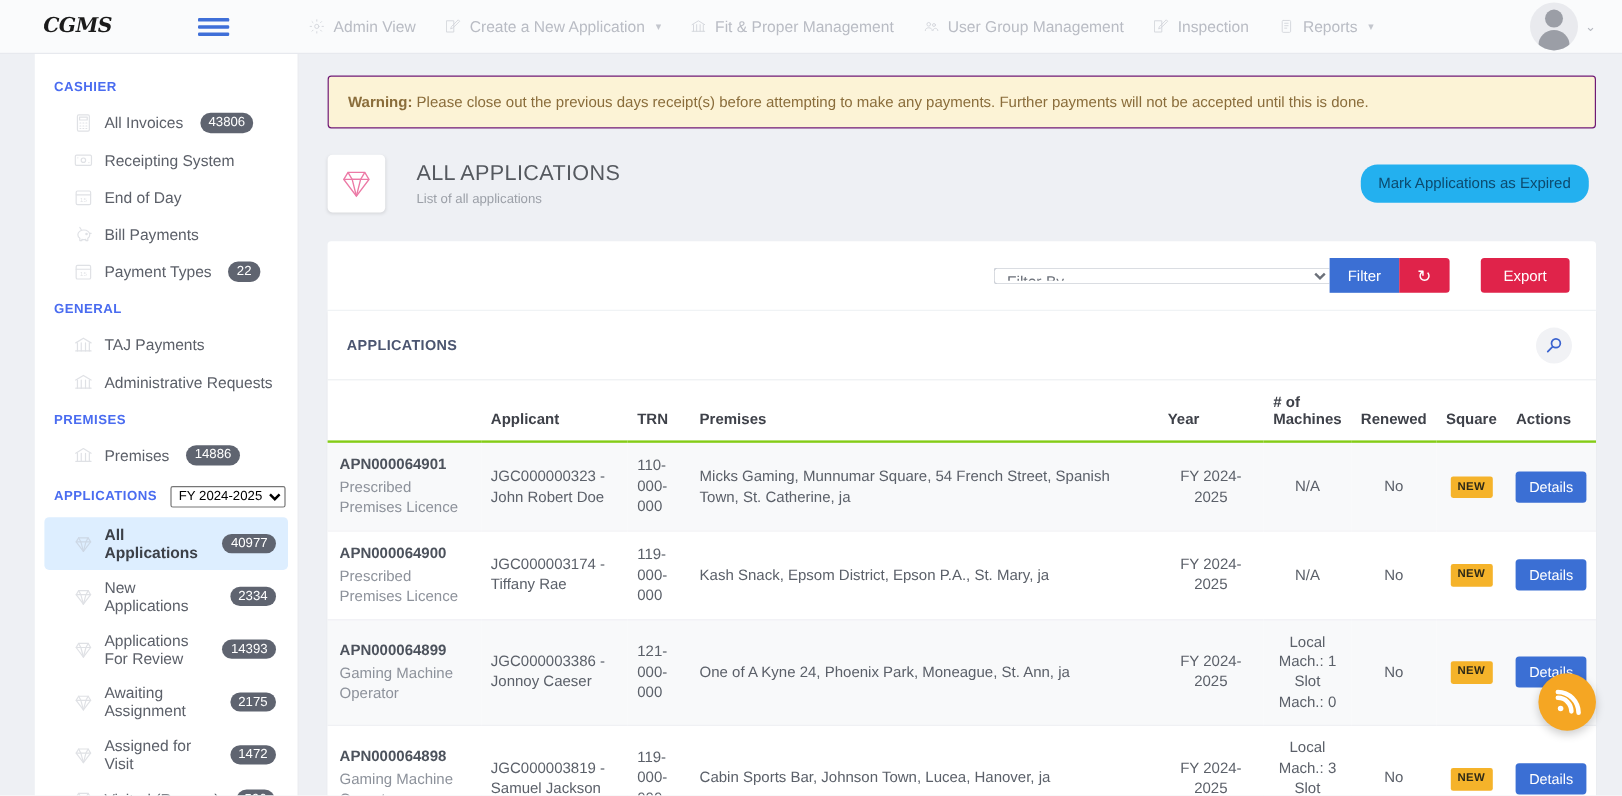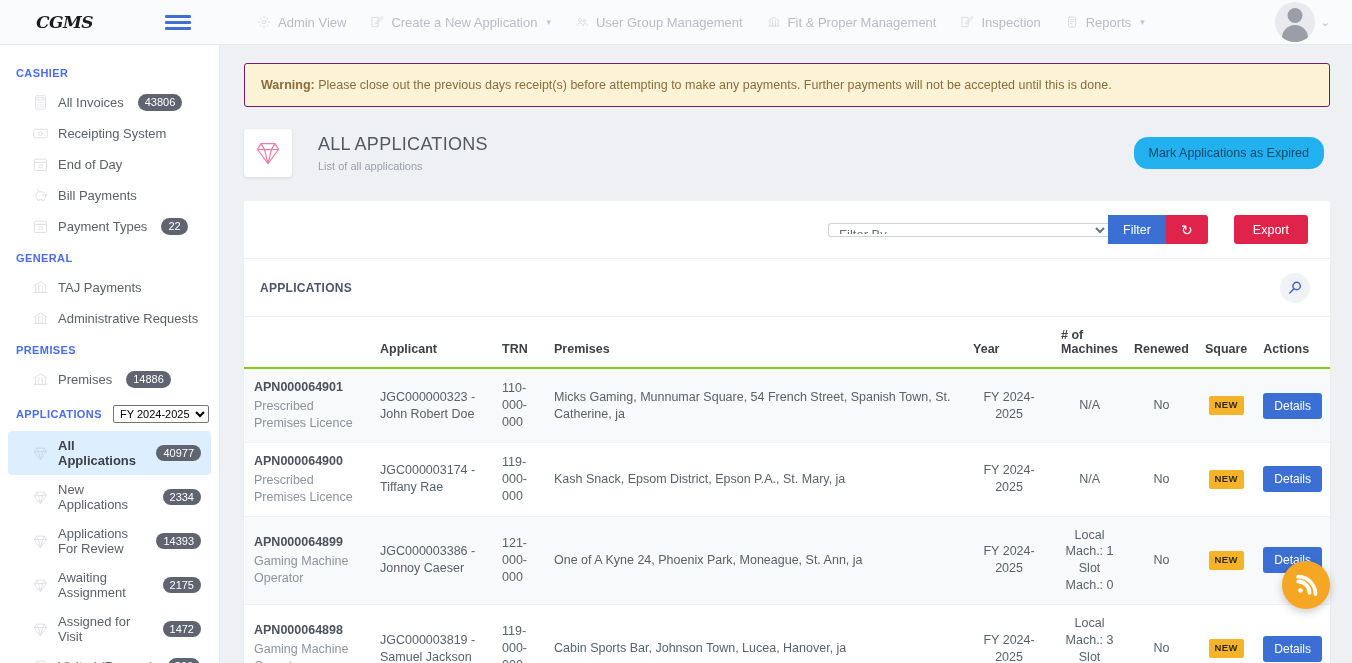--- a/index.html
+++ b/index.html
@@ -36,21 +36,21 @@
     width:40px; height:40px; border-radius:50%; background:#e9eaee; overflow:hidden;
     position:relative; cursor:pointer;
   }
   .avatar::before { content:""; position:absolute; left:50%; top:6px; width:15px; height:15px;
     border-radius:50%; background:#9b9ea6; transform:translateX(-50%); }
   .avatar::after { content:""; position:absolute; left:50%; top:23px; width:26px; height:22px;
     border-radius:13px 13px 0 0; background:#9b9ea6; transform:translateX(-50%); }
   .topcaret { color:#b6b9c0; font-size:11px; cursor:pointer; }
 
   
-  .body { display:flex; flex:1 1 auto; min-height:0; }
+  .body { display:flex; flex:1 1 auto; min-height:0;padding-left:29px; }
 
   
   .sidebar {
     width:220px; flex:0 0 220px; background:#ffffff; border-right:1px solid #e7e9ee;
     padding-top:12px; overflow:hidden; position:relative;
   }
   .sec-title {
     color:#4a6cf0; font-weight:bold; font-size:11px; letter-spacing:.4px;
     padding:10px 0 8px 16px; display:flex; align-items:center;
   }
@@ -200,34 +200,34 @@
         <div class="navitem">
           <span class="ic"><svg width="14" height="14" viewBox="0 0 24 24" fill="none" stroke="#c9ccd3" stroke-width="1.4" stroke-linecap="round" stroke-linejoin="round">
               <path d="M4 4h10v16H4z"></path>
               <path d="M20 3l-9.5 9.5-1 3 3-1L22 5z" fill="none"></path>
             </svg></span>
           <span>Create a New Application</span>
           <span class="caret">▾</span>
         </div>
         <div class="navitem">
           <span class="ic"><svg width="14" height="14" viewBox="0 0 24 24" fill="none" stroke="#c9ccd3" stroke-width="1.4" stroke-linecap="round" stroke-linejoin="round">
+              <path d="M3 9.5 12 4l9 5.5"></path>
+              <path d="M5 9.5V19M9.5 9.5V19M14.5 9.5V19M19 9.5V19"></path>
+              <path d="M3 19h18"></path>
+            </svg></span>
+          <span>Fit &amp; Proper Management</span>
+        </div>
+        <div class="navitem">
+          <span class="ic"><svg width="14" height="14" viewBox="0 0 24 24" fill="none" stroke="#c9ccd3" stroke-width="1.4" stroke-linecap="round" stroke-linejoin="round">
               <circle cx="8.5" cy="9" r="2.6"></circle>
               <circle cx="16" cy="10" r="2.1"></circle>
               <path d="M3.5 18c0-2.5 2.2-4 5-4s5 1.5 5 4"></path>
               <path d="M14.5 18c0-2 1.6-3.2 3.5-3.2S21.5 16 21.5 18"></path>
             </svg></span>
           <span>User Group Management</span>
-        </div>
-        <div class="navitem">
-          <span class="ic"><svg width="14" height="14" viewBox="0 0 24 24" fill="none" stroke="#c9ccd3" stroke-width="1.4" stroke-linecap="round" stroke-linejoin="round">
-              <path d="M3 9.5 12 4l9 5.5"></path>
-              <path d="M5 9.5V19M9.5 9.5V19M14.5 9.5V19M19 9.5V19"></path>
-              <path d="M3 19h18"></path>
-            </svg></span>
-          <span>Fit &amp; Proper Management</span>
         </div>
         <div class="navitem">
           <span class="ic"><svg width="14" height="14" viewBox="0 0 24 24" fill="none" stroke="#c9ccd3" stroke-width="1.4" stroke-linecap="round" stroke-linejoin="round">
               <path d="M4 4h10v16H4z"></path>
               <path d="M20 3l-9.5 9.5-1 3 3-1L22 5z" fill="none"></path>
             </svg></span>
           <span>Inspection</span>
         </div>
         <div class="navitem">
           <span class="ic"><svg width="14" height="14" viewBox="0 0 24 24" fill="none" stroke="#c9ccd3" stroke-width="1.4" stroke-linecap="round" stroke-linejoin="round">

